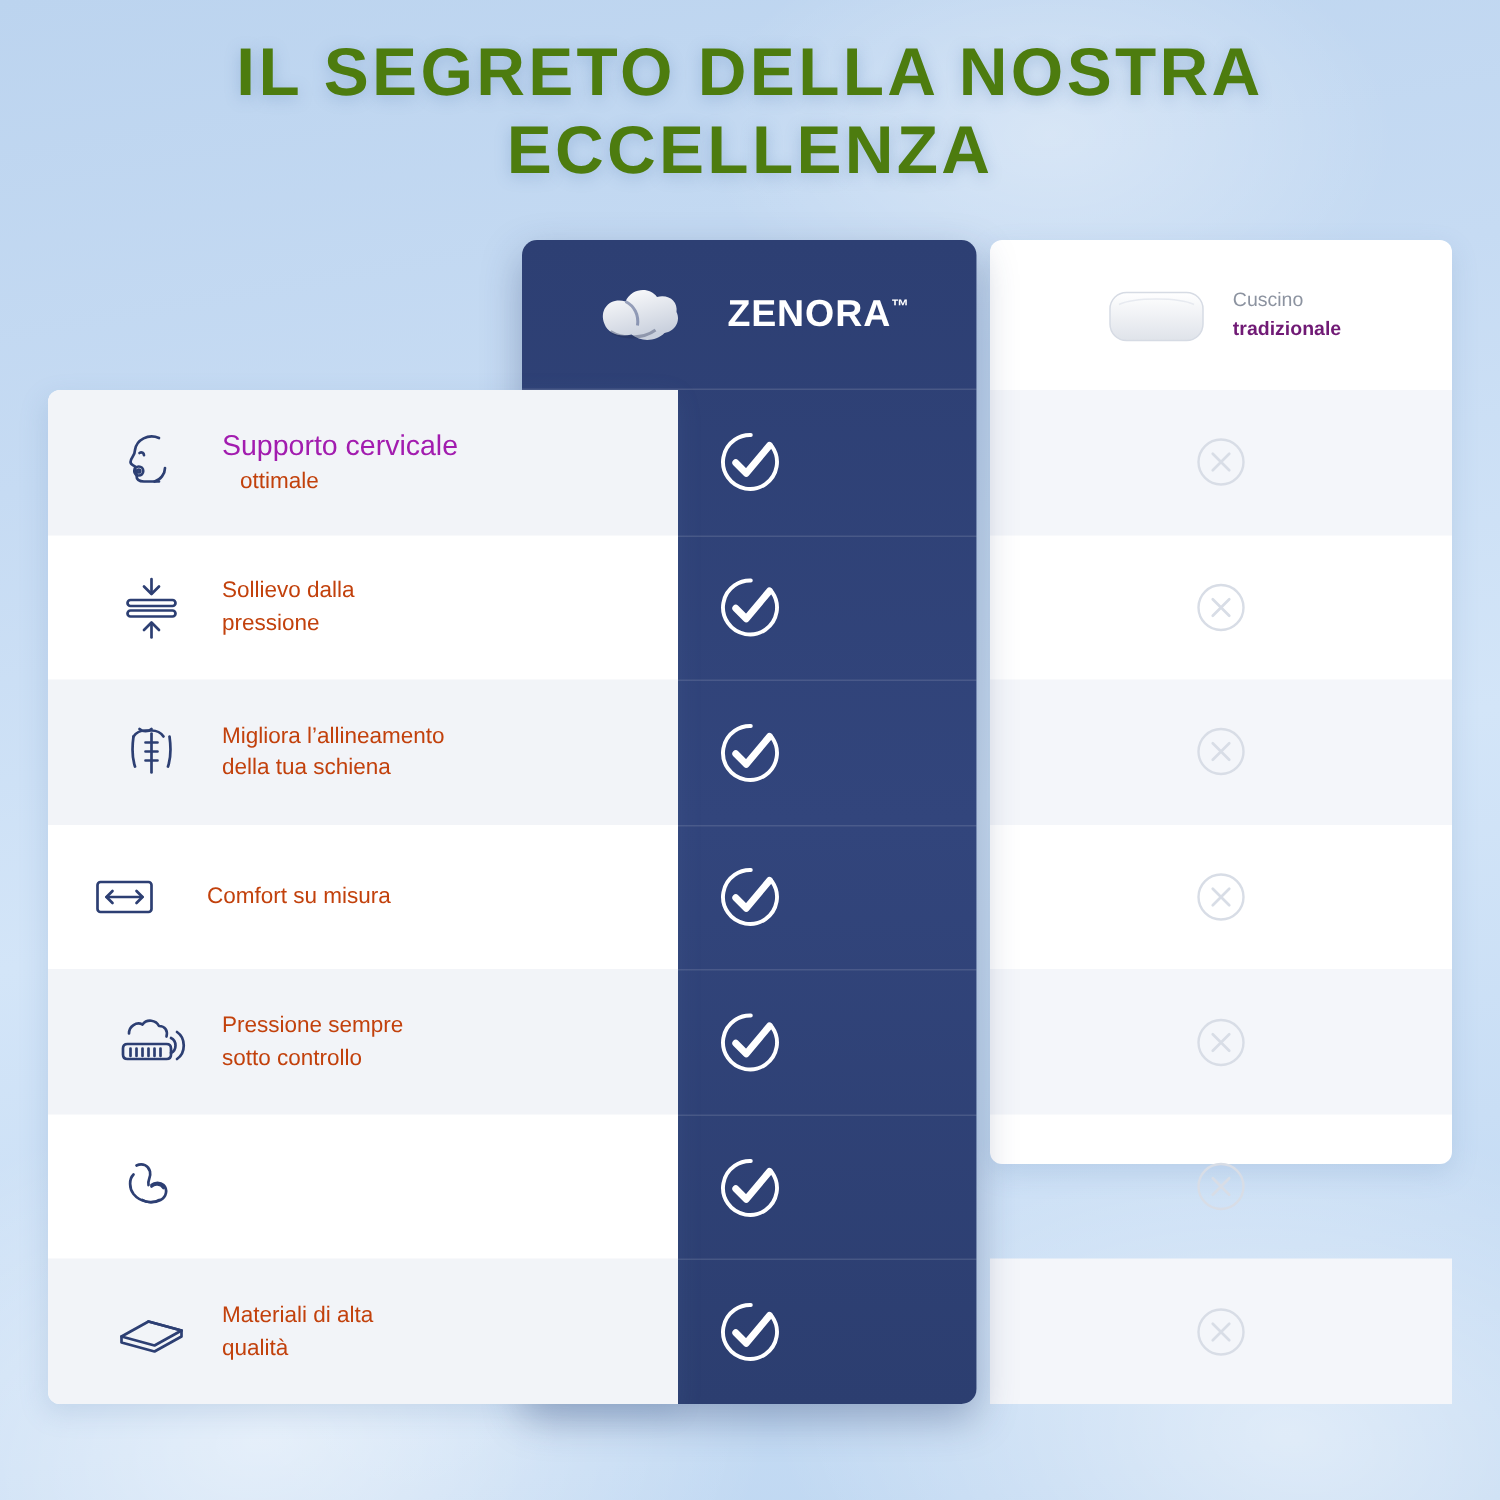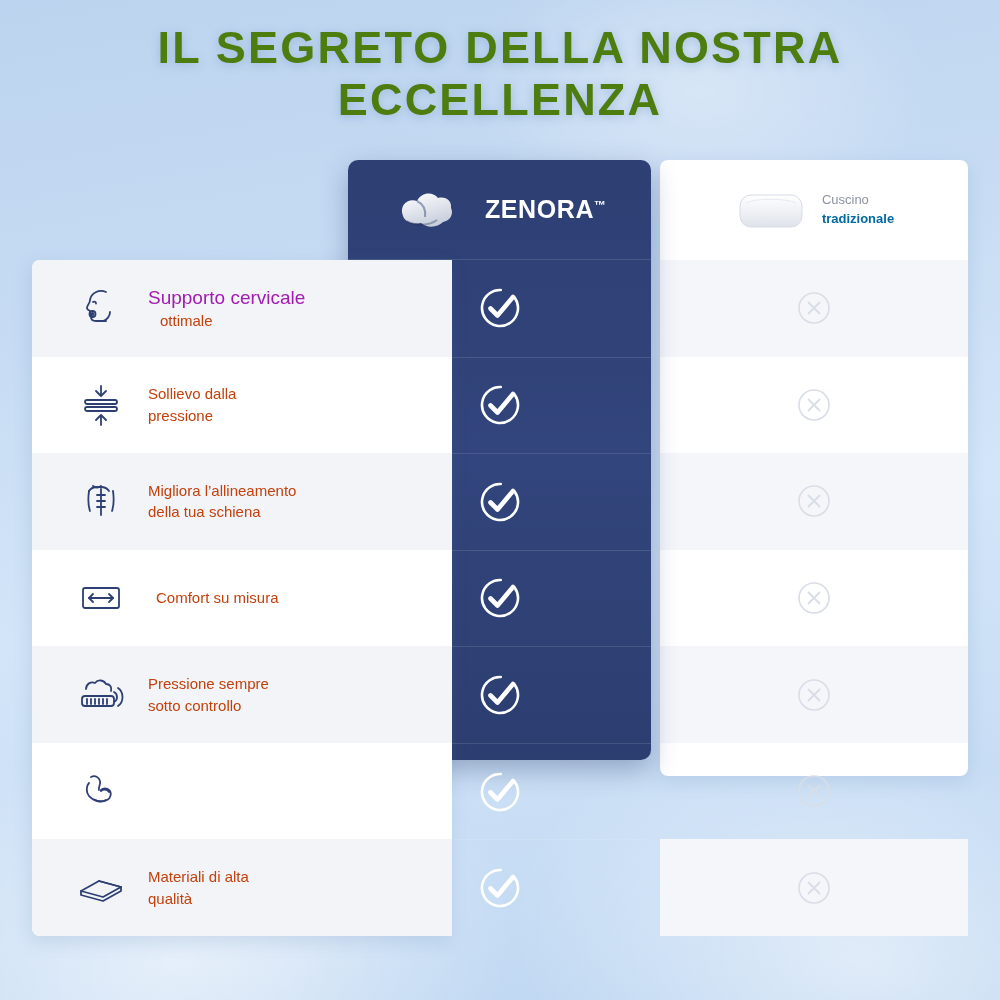--- a/index.html
+++ b/index.html
@@ -52,21 +52,21 @@
   .table {
     position: absolute;
     left: 32px; top: 160px;
     width: 936px; height: 776px;
   }
 
   
   .brand-col {
     position: absolute;
     left: 316px; top: 0;
-    width: 303px; height: 600px;
+    width: 303px; height: 776px;
     background: linear-gradient(180deg, #2d3f73 0%, #32457c 50%, #2c3e70 100%);
     border-radius: 10px;
     box-shadow: 0 10px 26px rgba(40,60,110,0.35);
     z-index: 3;
   }
   .brand-head {
     height: 100px;
     display: flex; align-items: center; justify-content: center;
     gap: 14px;
     border-bottom: 1px solid rgba(255,255,255,0.13);
@@ -84,21 +84,21 @@
     background: #ffffff;
     border-radius: 8px;
     box-shadow: 0 6px 18px rgba(90,125,175,0.18);
     z-index: 2;
   }
   .trad-head {
     height: 100px;
     display: flex; align-items: center; justify-content: center; gap: 14px;
   }
   .trad-label { font-size: 13px; color: #8c93a0; line-height: 1.45; }
-  .trad-label b { color: #0369a1; font-size: 13px; }
+  .trad-label b { color: #701a75; font-size: 13px; }
 
   
   .feat-col {
     position: absolute;
     left: 0; top: 100px;
     width: 420px; height: 676px;
     background: #ffffff;
     border-radius: 8px 0 0 8px;
     box-shadow: -2px 6px 18px rgba(90,125,175,0.18);
     z-index: 4;
@@ -115,21 +115,21 @@
     width: 66px; min-width: 66px; height: 62px;
     display: flex; align-items: center; justify-content: center;
     color: #2d3f73;
   }
   .frow .flabel {
     font-size: 16.5px; color: #2f3a52; line-height: 1.32;
     margin-left: 14px;
   }
   .frow .flabel .big { font-size: 19px; color: #a21caf; margin-top: 12px; }
   .frow .flabel .sub { font-size: 15px; color: #c2410c; }
-  .frow.center { padding-left: 36px; }
+  .frow.center { padding-left: 18px; }
   .frow.center .flabel { margin-left: 22px; }
 
   
   .mark-list { position: absolute; left: 0; top: 100px; width: 100%; }
   .mark-cell {
     height: 96.57px;
     display: flex; align-items: center; justify-content: center;
     border-top: 1px solid rgba(255,255,255,0.12);
   }
   .brand-col .mark-cell:first-child { border-top: none; }

